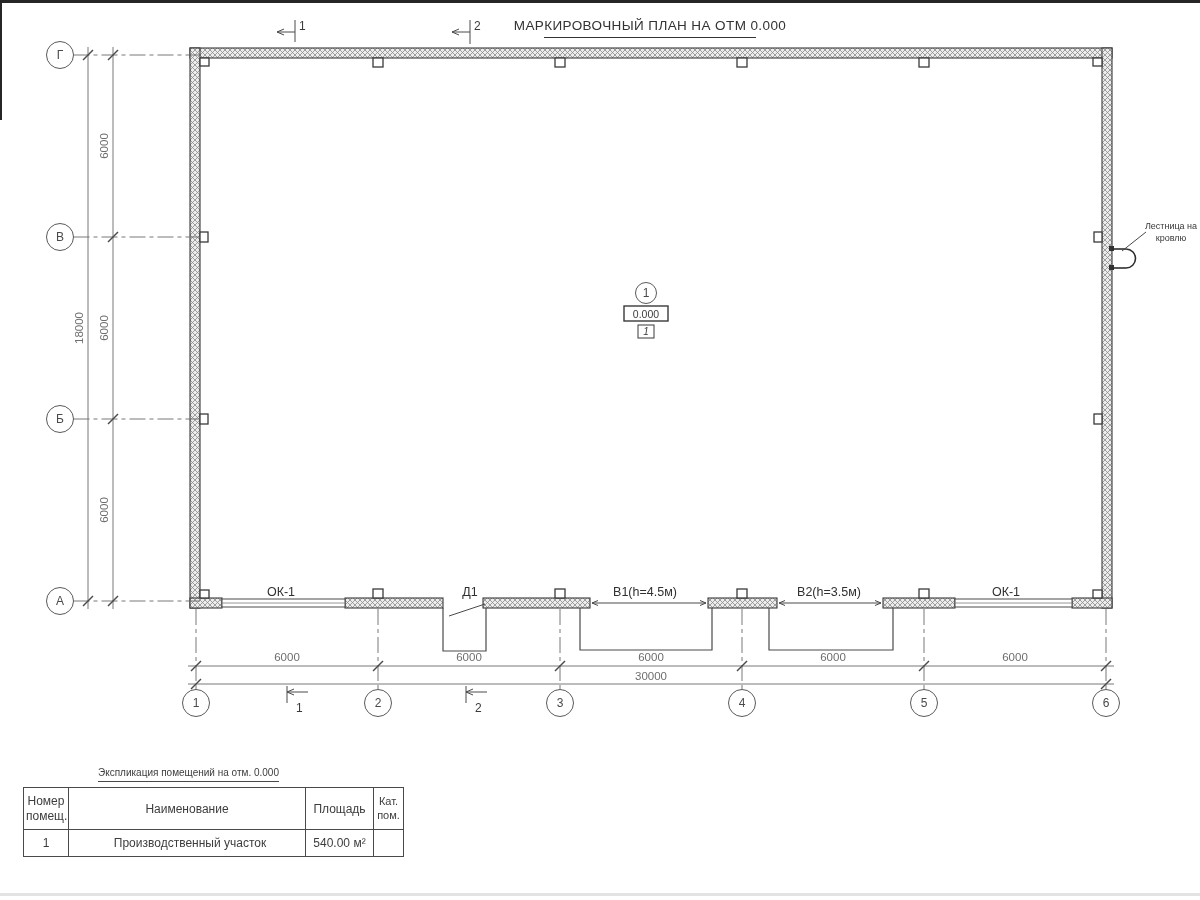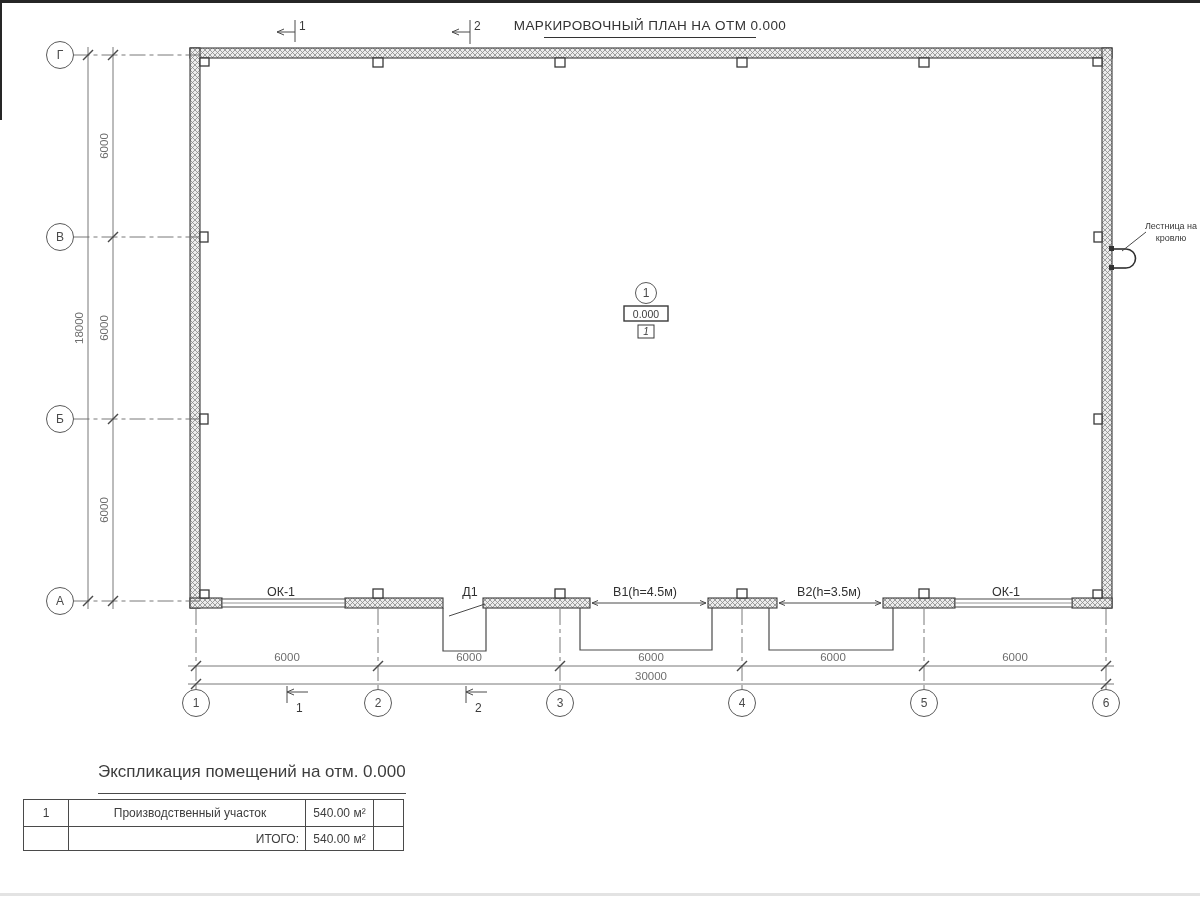--- a/index.html
+++ b/index.html
@@ -29,21 +29,21 @@
   .dimline { stroke:#6a6a6a; stroke-width:0.9; }
   .tick    { stroke:#4a4a4a; stroke-width:1.4; }
   .thin    { stroke:#4a4a4a; stroke-width:1; fill:none; }
   .circ    { fill:none; stroke:#5a5a5a; stroke-width:1; }
   .ladder  { stroke:#2e2e2e; stroke-width:1.6; fill:none; }
 
   
   #schedule { position:absolute; left:23px; top:762px; width:380px; color:#3d3d3d; }
   #schedule .tbl-title {
     display:inline-block; margin-left:75px; margin-bottom:5px;
-    font-size:17px; border-bottom:1px solid #4a4a4a; padding-bottom:11px; white-space:nowrap;
+    font-size:10px; border-bottom:1px solid #4a4a4a; padding-bottom:3px; white-space:nowrap;
   }
   #schedule table { border-collapse:collapse; width:380px; table-layout:fixed; }
   #schedule td {
     border:1.2px solid #4a4a4a; font-size:12px; text-align:center;
     vertical-align:middle; padding:0 2px; overflow:hidden;
   }
   #schedule table { border:1.6px solid #4a4a4a; }
   #schedule .hdr  { height:42px; }
   #schedule .r1   { height:27px; }
   #schedule .r2   { height:24px; }
@@ -255,28 +255,30 @@
   <div id="schedule">
     <span class="tbl-title">Экспликация помещений на отм. 0.000</span>
     <table>
       <colgroup>
           <col style="width:45px">
           <col style="width:237px">
           <col style="width:68px">
           <col style="width:30px">
         </colgroup>
       <tbody>
+          <tr class="hdr">
+        <td class="pre">Номер
+помещ.</td>
+        <td>Наименование</td>
+        <td>Площадь</td>
+        <td class="pre katsmall">Кат.
+пом.</td>
+      </tr>
       <tr class="r1">
         <td>1</td>
         <td class="cell-name">Производственный участок</td>
-        <td>540.00 м²</td>
-        <td></td>
-      </tr>
-      <tr class="r2">
-        <td></td>
-        <td class="cell-total">ИТОГО:</td>
         <td>540.00 м²</td>
         <td></td>
       </tr>
     </tbody>
       </table>
   </div>
 </div>
 
 </body></html>

